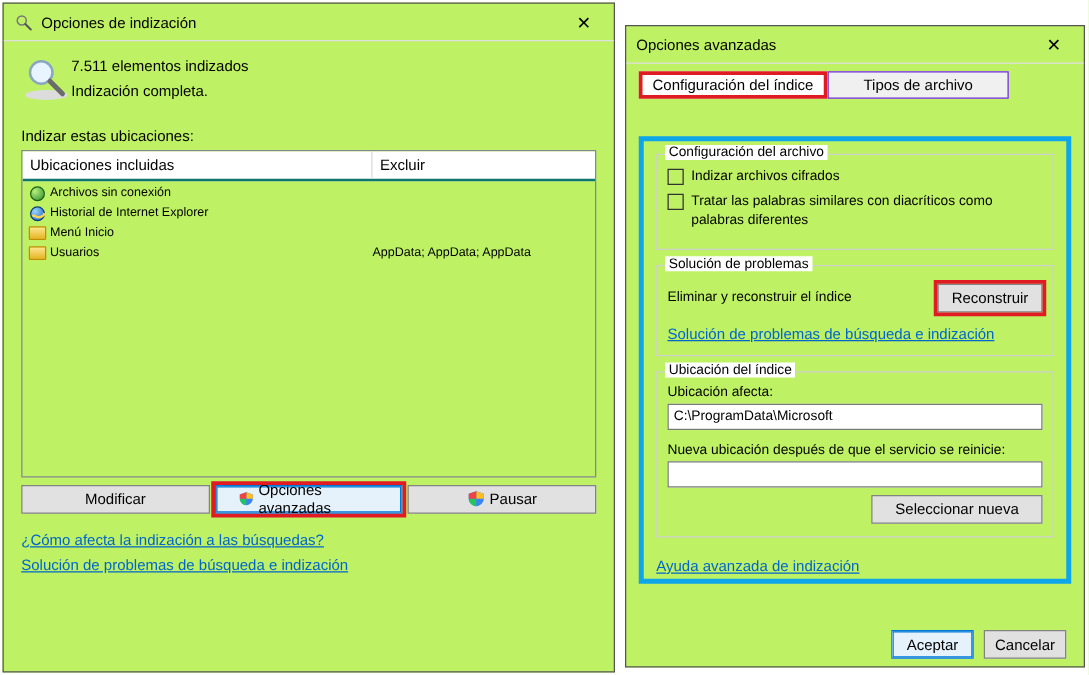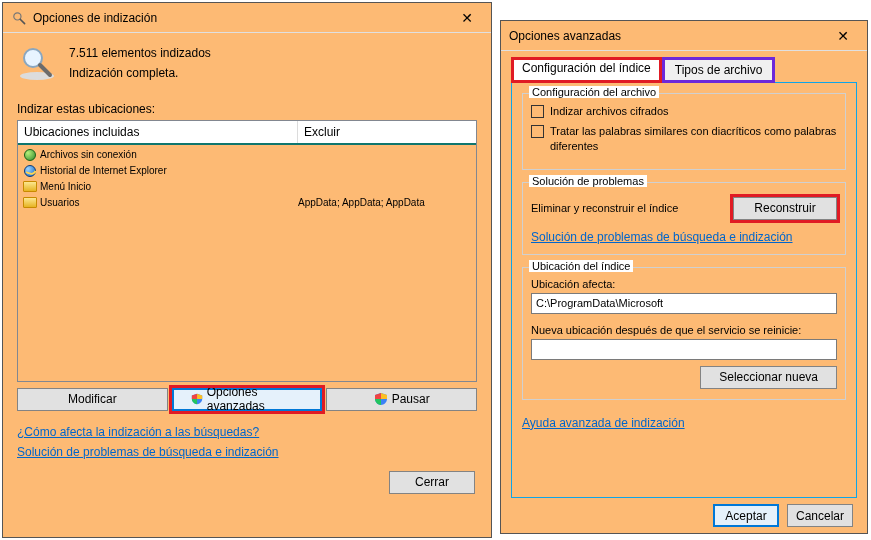--- a/index.html
+++ b/index.html
@@ -1,23 +1,23 @@
 <!DOCTYPE html>
 <html><head>
 <meta charset="utf-8">
 <style>
 * { box-sizing: border-box; margin: 0; padding: 0; }
 body { font-family: "Segoe UI", Tahoma, sans-serif; font-size: 12px; background: #fff; width: 871px; height: 540px; position: relative; overflow: hidden; }
-.dialog { position: absolute; background: #fdba74; border: 1px solid #555; }
+.dialog { position: absolute; background: #bef264; border: 1px solid #555; }
 .titlebar { height: 30px; display: flex; align-items: center; padding: 0 8px; border-bottom: 1px solid #e0e0e0; }
 .titlebar .ttext { flex: 1; font-size: 12px; color: #000; }
 .titlebar .close { width: 32px; height: 24px; display: flex; align-items: center; justify-content: center; color: #000; font-size: 14px; }
 .d1 { left: 2px; top: 2px; width: 490px; height: 536px; }
 .d1 .body { padding: 10px 14px; }
-.d1 .status { display: flex; gap: 12px; margin-bottom: 18px; }
+.d1 .status { display: flex; margin-bottom: 18px; }
 .d1 .sicon { width: 40px; height: 40px; position: relative; }
 .d1 .stext { font-size: 12px; line-height: 1.7; }
 .d1 .loclabel { margin-bottom: 4px; }
 .d1 .listbox { border: 1px solid #828790; height: 262px; overflow: hidden; }
 .d1 .listhead { display: flex; background: #fff; border-bottom: 2px solid #0f766e; }
 .d1 .listhead div { padding: 4px 6px; font-size: 12px; }
 .d1 .listhead .c1 { width: 280px; border-right: 1px solid #dcdcdc; }
 .d1 .listhead .c2 { flex: 1; }
 .d1 .rows { padding: 2px 0; }
 .d1 .row { display: flex; align-items: center; height: 16px; padding: 0 4px; font-size: 10px; }
@@ -29,32 +29,32 @@
 .d1 .btnrow .btn { flex: 1; }
 .shield { width: 14px; height: 14px; }
 .link { color: #0066cc; text-decoration: underline; cursor: pointer; display: inline-block; }
 .d1 .link1 { margin-top: 14px; }
 .d1 .link2 { margin-top: 6px; }
 .d1 .closerow { display: flex; justify-content: flex-end; margin-top: 12px; padding-right: 2px; }
 .d1 .closerow .btn { width: 86px; }
 .d1 .btnrow .btn.hl { outline: 3px solid #e01b24; outline-offset: 0; background: #e5f1fb; border: 1px solid #0078d7; box-shadow: inset 0 0 0 1px #0078d7; }
 
 .d2 { left: 500px; top: 20px; width: 368px; height: 514px; }
-.d2 .body { padding: 6px 10px; display: flex; flex-direction: column; height: calc(100% - 30px); }
+.d2 .body { padding: 6px 10px; display: flex; flex-direction: column; height: calc(100% - 30px); gap: 31px; }
 .tabs { display: flex; position: relative; margin-bottom: -1px; }
-.tab { border: 3px solid #6d28d9; padding: 3px 10px; font-size: 12px; background: #fff; position: relative; }
+.tab { border: 1px solid #6d28d9; padding: 3px 28px; font-size: 12px; background: #fff; position: relative; }
 .tab.active { border-bottom-color: #fff; z-index: 2; }
 .tab.inactive { background: #f0f0f0; }
-.tabpanel { border: 1px solid #0ea5e9; padding: 10px 10px; flex: 1; overflow: hidden; }
+.tabpanel { border: 4px solid #0ea5e9; padding: 10px 10px; flex: 1; overflow: hidden; }
 .group { border: 1px solid #d0d0d0; padding: 10px 8px 10px 8px; margin-bottom: 12px; position: relative; }
 .group .glegend { position: absolute; top: -8px; left: 6px; background: #fff; padding: 0 3px; font-size: 11px; }
 .chkrow { display: flex; align-items: flex-start; gap: 6px; margin-bottom: 6px; font-size: 11px; line-height: 1.3; }
 .chkbox { width: 13px; height: 13px; border: 1px solid #333; flex-shrink: 0; margin-top: 1px; }
 .tsrow { display: flex; align-items: center; justify-content: space-between; margin-top: 4px; margin-bottom: 10px; font-size: 11px; }
-.tsrow .btn { width: 104px; margin-left: 40px; }
+.tsrow .btn { width: 84px; margin-left: 40px; }
 .tsrow .btn.hl { outline: 3px solid #e01b24; }
 .group2 .line { font-size: 11px; margin-bottom: 3px; }
 .txtbox { width: 100%; height: 21px; border: 1px solid #7a7a7a; padding: 2px 4px; font-size: 11px; font-family: inherit; background: #fff; }
 .group2 .seln { display: flex; justify-content: flex-end; margin-top: 6px; }
 .d2 .helplink { margin-top: 4px; margin-bottom: 8px; }
 .d2 .dlgbtns { display: flex; justify-content: flex-end; gap: 8px; padding: 6px 4px 0 0; }
 .d2 .dlgbtns .btn { width: 66px; }
 .d2 .dlgbtns .btn.def { border: 1px solid #0078d7; box-shadow: inset 0 0 0 1px #0078d7; background: #e5f1fb; }
 .folder { width: 14px; height: 11px; background: linear-gradient(#fce68f,#e6b422); border: 1px solid #c88a00; border-radius: 1px; }
 .globe { width: 12px; height: 12px; border-radius: 50%; background: radial-gradient(circle at 30% 30%, #b7f07a, #2e8b2e); border: 1px solid #176117; }
@@ -145,25 +145,20 @@
             <path d="M7 1 L13 3 V7 C13 10 10 13 7 13 C4 13 1 10 1 7 V3 Z" fill="#3b82f6"></path>
             <path d="M7 1 L13 3 V7 L7 7 Z" fill="#fbbf24"></path>
             <path d="M7 7 L7 13 C4 13 1 10 1 7 Z" fill="#22c55e"></path>
             <path d="M7 1 L1 3 V7 L7 7 Z" fill="#ef4444"></path>
           </svg>
         <span>Pausar</span>
       </div>
     </div>
     <div class="link link1">¿Cómo afecta la indización a las búsquedas?</div>
     <div class="link link2">Solución de problemas de búsqueda e indización</div>
-    <div class="closerow">
-      <div class="btn">
-          <span>Cerrar</span>
-        </div>
-    </div>
   </div>
 </div>
 
 <div class="dialog d2">
   <div class="titlebar">
     <span class="ttext">Opciones avanzadas</span>
     <div class="close">✕</div>
   </div>
   <div class="body">
     <div class="tabs">

